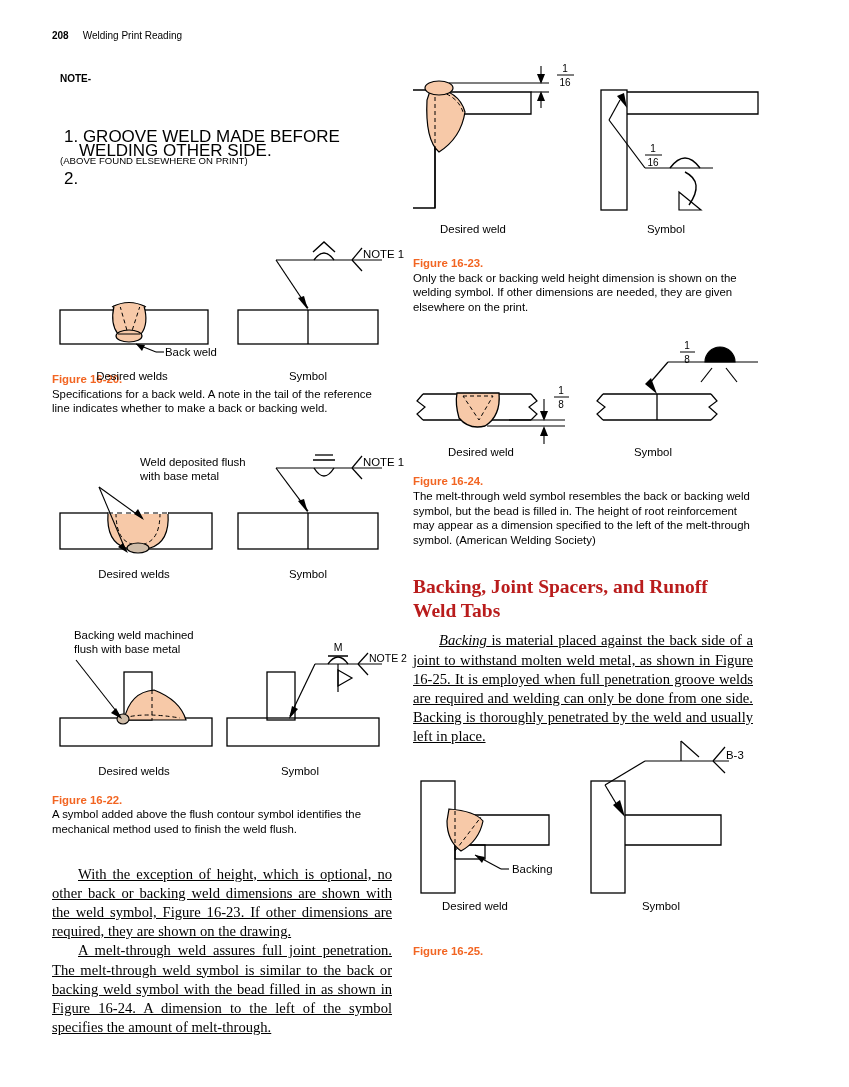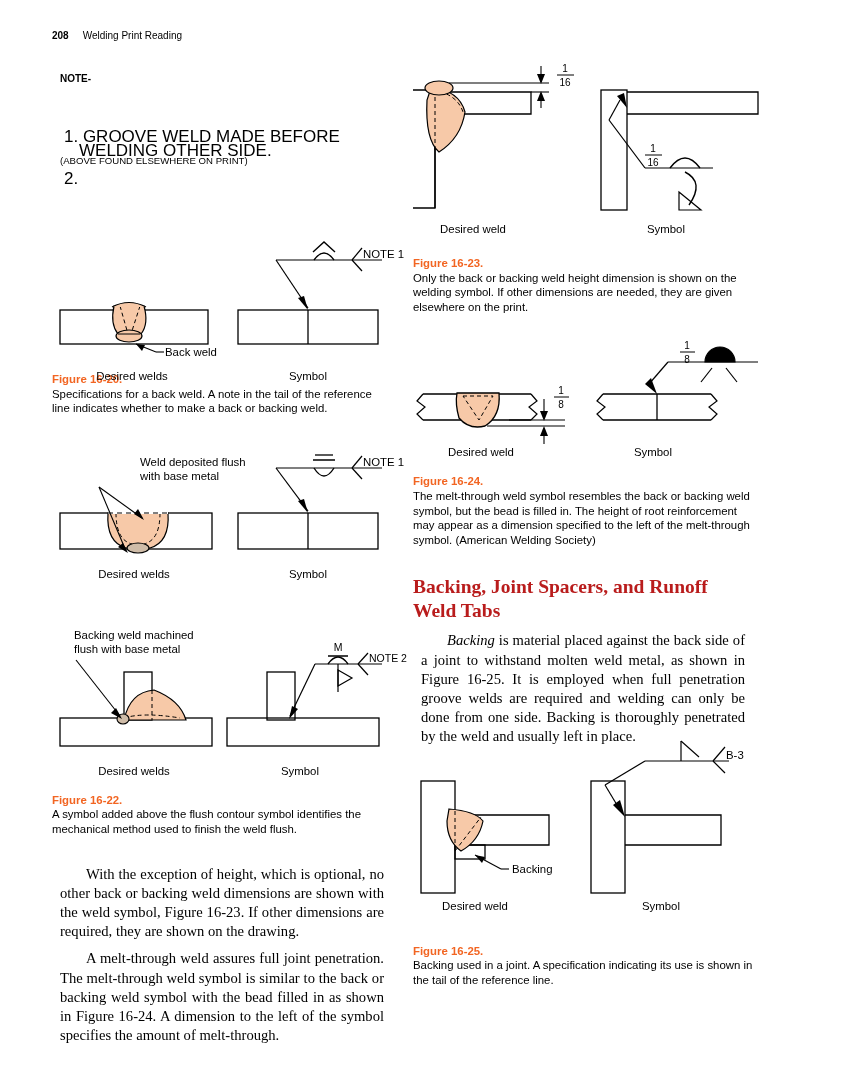--- a/index.html
+++ b/index.html
@@ -53,21 +53,21 @@
   }
 
   
   .bodytext {
     font-family: "Liberation Serif", serif;
     font-size: 14.6px;
     line-height: 19.2px;
     text-align: justify;
     color: #000;
   }
-  .bodytext p { margin: 8px; text-indent: 26px; }
+  .bodytext p { margin: 0; text-indent: 26px; text-decoration: underline; }
 
   .head-a {
     font-family: "Liberation Serif", serif;
     font-weight: bold;
     font-size: 19.5px;
     line-height: 24px;
     color: #b91c1c;
     margin: 0 0 8px 0;
   }
 
@@ -414,18 +414,17 @@
           <line x1="300" y1="-14" x2="312" y2="-28" stroke="#000" stroke-width="1.2"></line>
           <line x1="300" y1="-14" x2="312" y2="-2" stroke="#000" stroke-width="1.2"></line>
           <text x="313" y="-16" font-size="11.4">B-3</text>
         </g>
         <text x="248" y="135" font-size="11.4" text-anchor="middle">Symbol</text>
       </svg>
     </div>
 
     <div class="fig-cap" style="margin-top:4px;">
       <span class="fignum">Figure 16-25.</span>
-      <span>Backing used in a joint. A specification indicating its use is shown in the tail of the reference line.</span>
     </div>
 
   </div>
 
 </div>
 
 </body></html>

